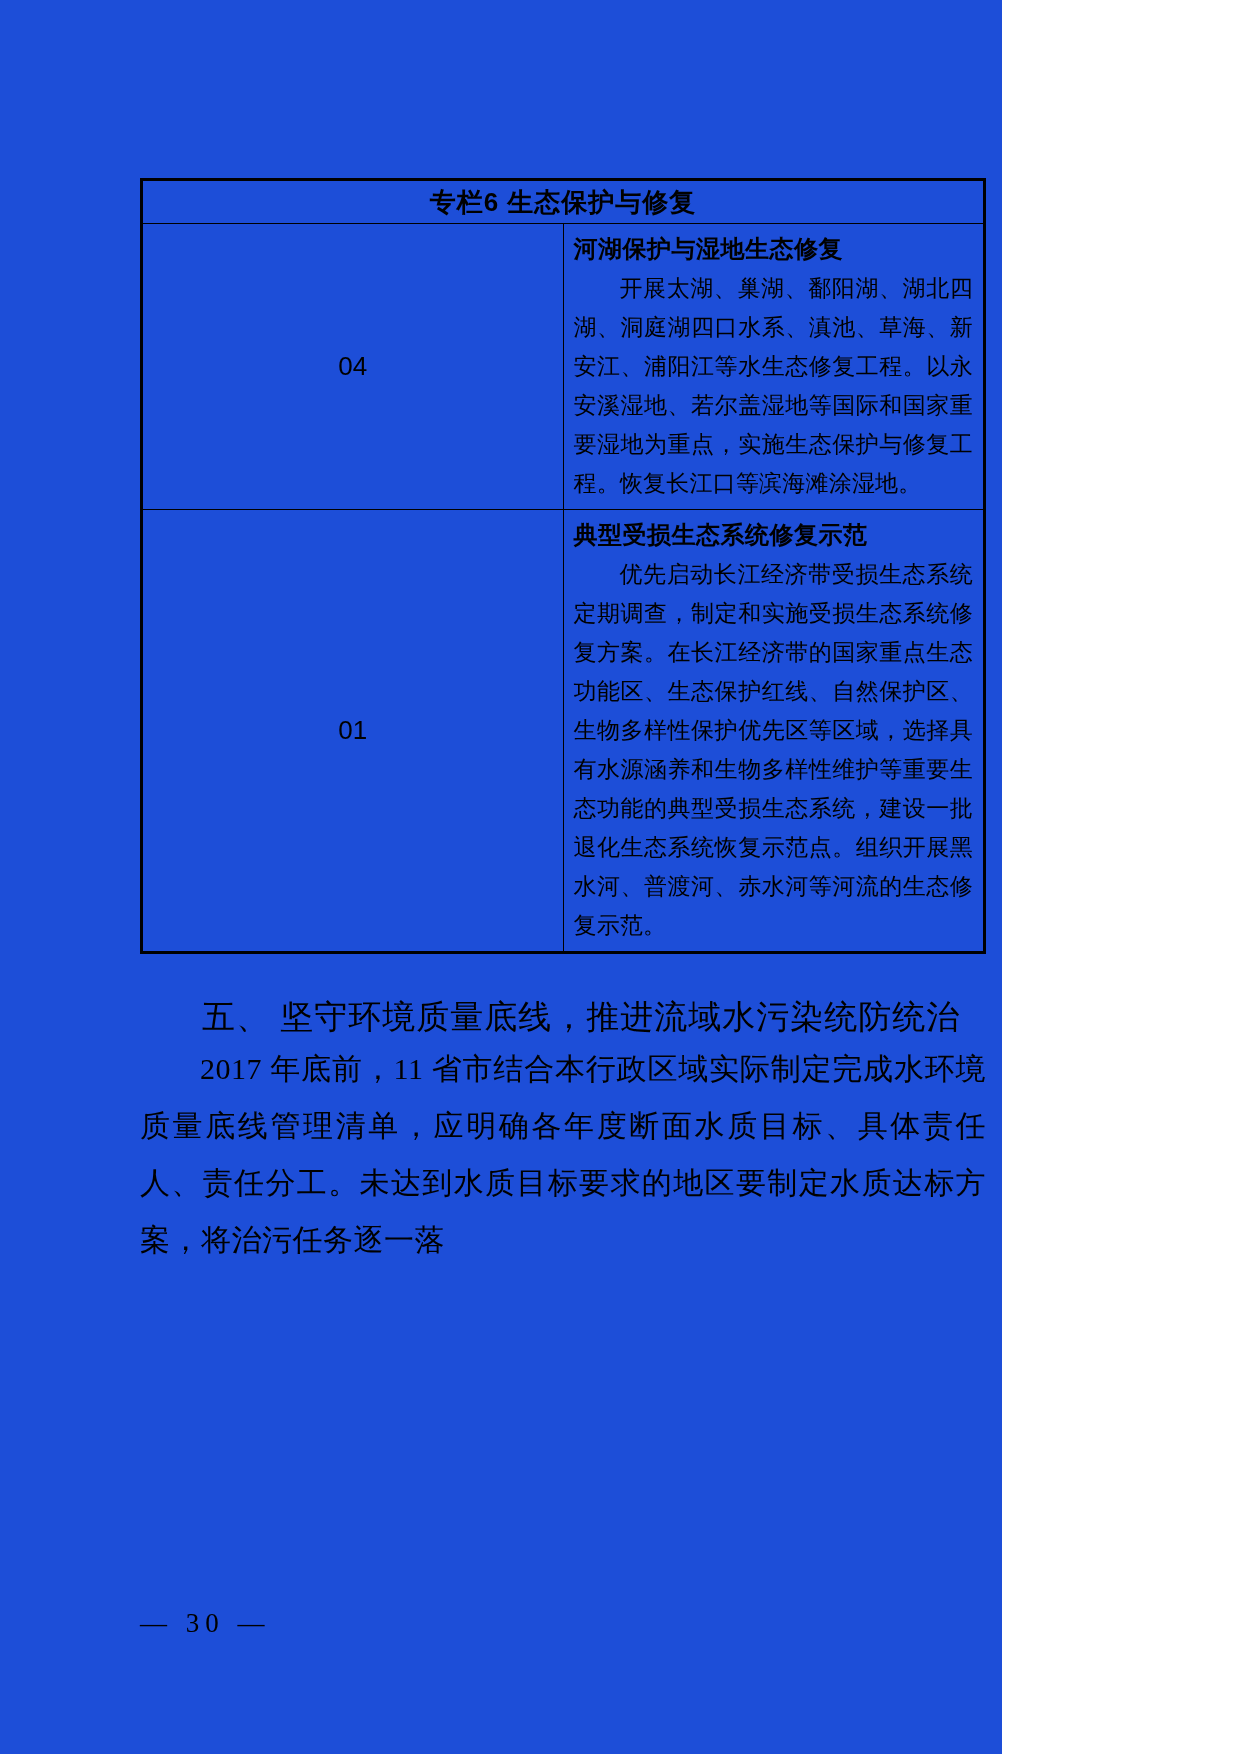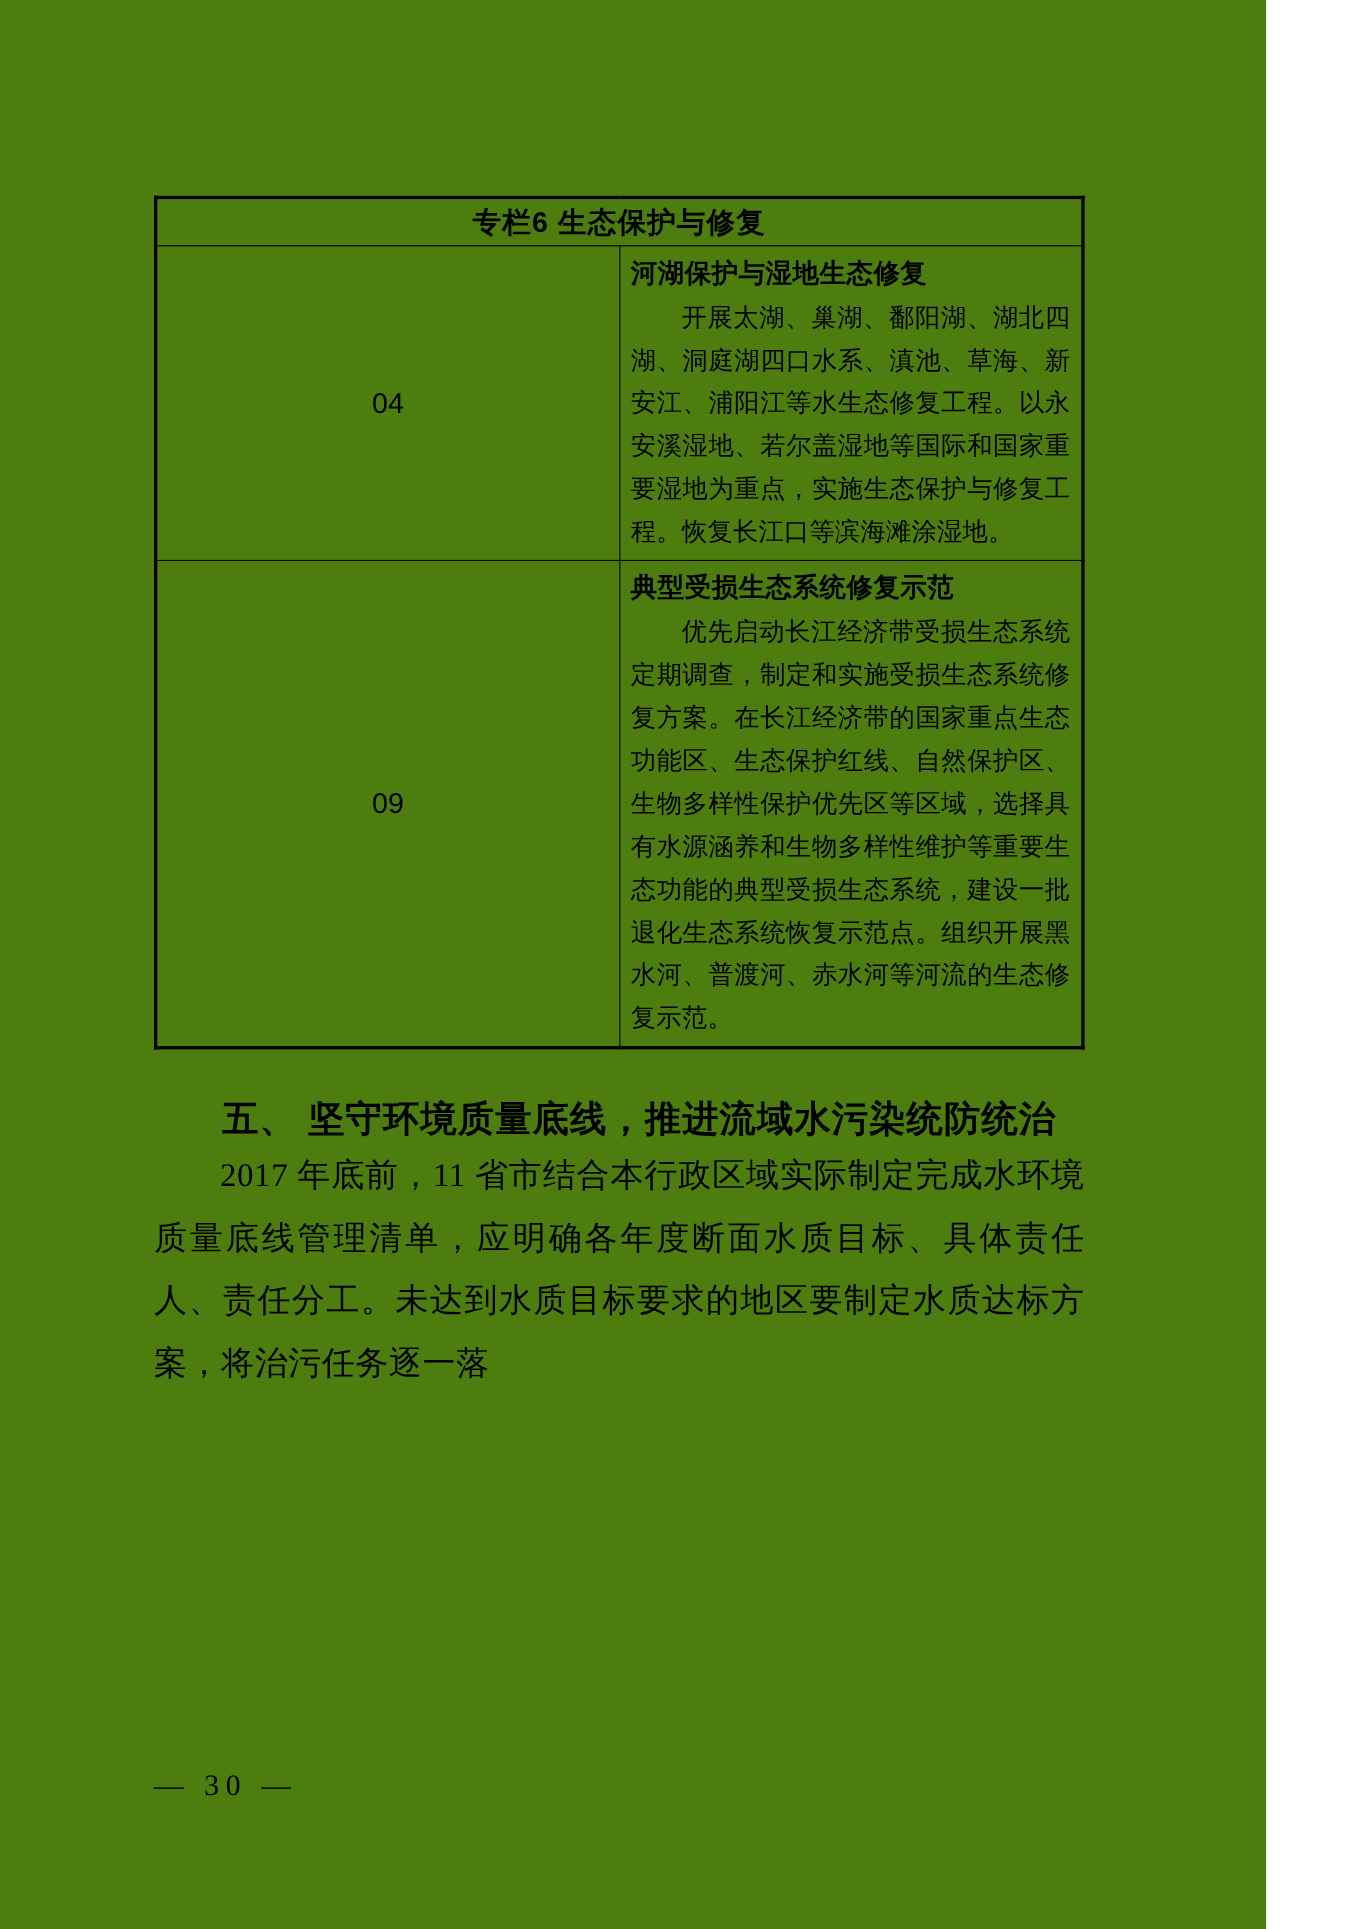--- a/index.html
+++ b/index.html
@@ -1,21 +1,21 @@
 <!DOCTYPE html>
 <html><head>
 <meta charset="utf-8">
 <style>
   * { margin: 0; padding: 0; box-sizing: border-box; }
   html, body { background: #ffffff; }
   .page {
     position: relative;
-    width: 1151px;
+    width: 1002px;
     height: 1754px;
-    background: #4d7c0f;
+    background: #1d4ed8;
     color: #000000;
     font-family: "Liberation Serif", "DejaVu Serif", serif;
     overflow: hidden;
   }
   .content {
     position: absolute;
     left: 140px;
     top: 178px;
     width: 846px;
   }
@@ -57,21 +57,21 @@
     font-size: 23px;
     line-height: 39px;
     text-indent: 2em;
     text-align: justify;
     letter-spacing: 0.2px;
   }
   
   h2.sec-heading {
     margin-top: 40px;
     font-family: "Liberation Sans", "DejaVu Sans", sans-serif;
-    font-weight: bold;
+    font-weight: normal;
     font-size: 33px;
     line-height: 46px;
     text-indent: 62px;
     letter-spacing: 1px;
   }
   p.body-para {
     font-size: 30px;
     line-height: 57px;
     text-indent: 2em;
     text-align: justify;
@@ -106,21 +106,21 @@
         <td class="panel-title" colspan="2">专栏6 生态保护与修复</td>
       </tr>
       <tr>
         <td class="row-num">04</td>
         <td class="row-content">
           <div class="row-heading">河湖保护与湿地生态修复</div>
           <div class="row-body">开展太湖、巢湖、鄱阳湖、湖北四湖、洞庭湖四口水系、滇池、草海、新安江、浦阳江等水生态修复工程。以永安溪湿地、若尔盖湿地等国际和国家重要湿地为重点，实施生态保护与修复工程。恢复长江口等滨海滩涂湿地。</div>
         </td>
       </tr>
       <tr>
-        <td class="row-num">09</td>
+        <td class="row-num">01</td>
         <td class="row-content">
           <div class="row-heading">典型受损生态系统修复示范</div>
           <div class="row-body">优先启动长江经济带受损生态系统定期调查，制定和实施受损生态系统修复方案。在长江经济带的国家重点生态功能区、生态保护红线、自然保护区、生物多样性保护优先区等区域，选择具有水源涵养和生物多样性维护等重要生态功能的典型受损生态系统，建设一批退化生态系统恢复示范点。组织开展黑水河、普渡河、赤水河等河流的生态修复示范。</div>
         </td>
       </tr>
     </tbody>
       </table>
 
     <h2 class="sec-heading">五、 坚守环境质量底线，推进流域水污染统防统治</h2>
 

